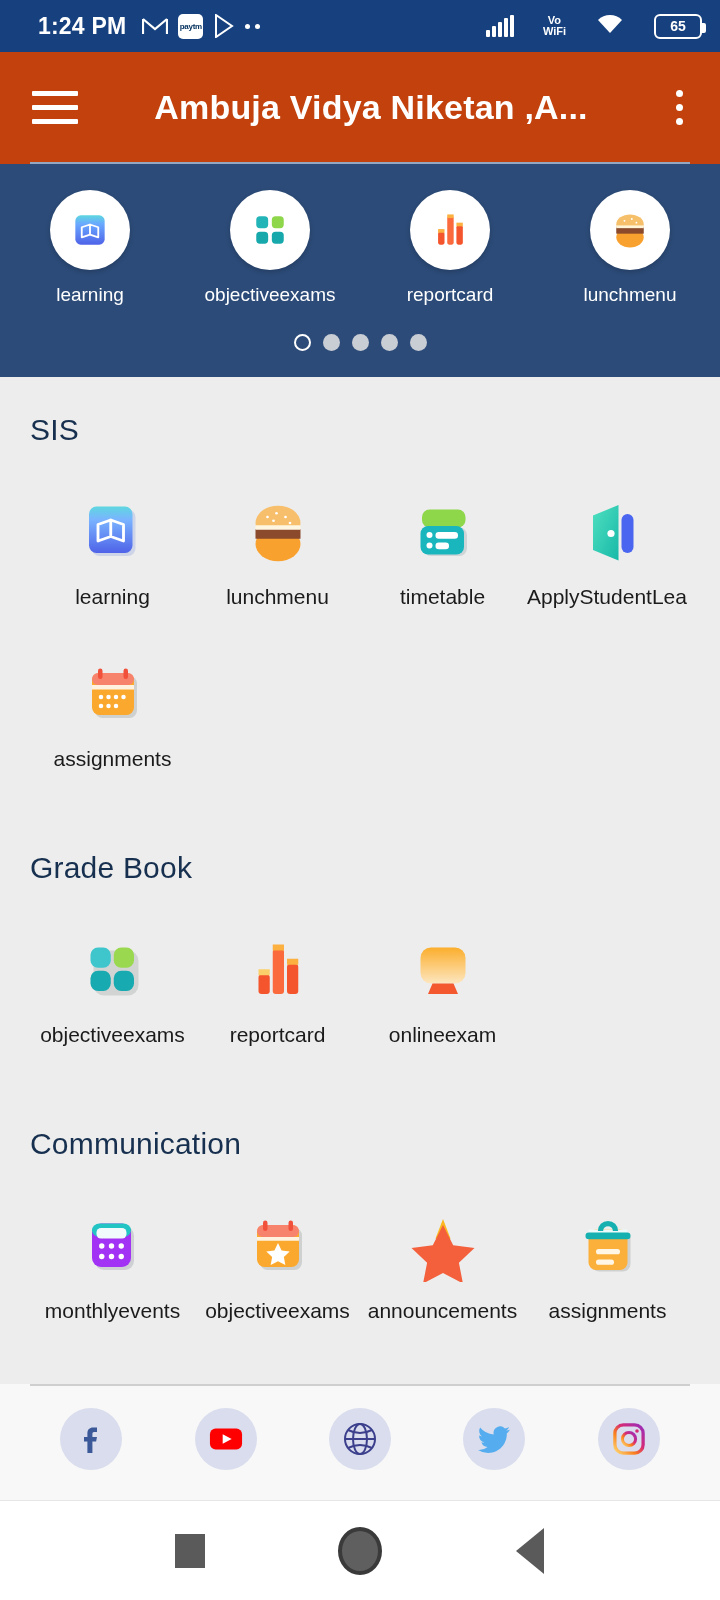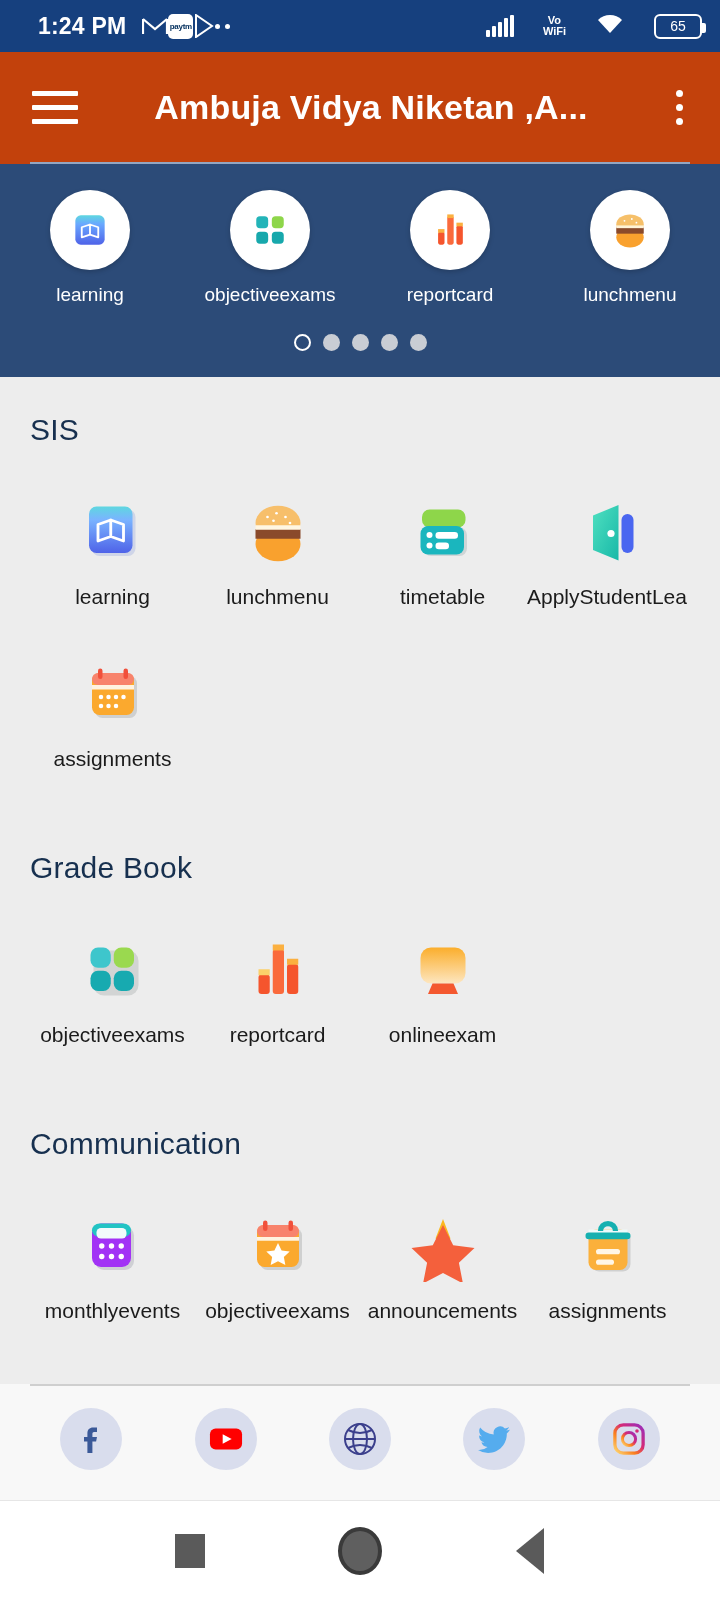--- a/index.html
+++ b/index.html
@@ -12,21 +12,21 @@
   }
   .screen { width:720px; height:1600px; position:relative; display:flex; flex-direction:column; }
 
   
   .statusbar {
     height:52px; background:#16407e; color:#fff;
     display:flex; align-items:center; padding:0 18px 0 38px;
     flex-shrink:0;
   }
   .sb-time { font-size:23px; font-weight:bold; letter-spacing:.2px; }
-  .sb-left-icons { display:flex; align-items:center; gap:0; margin-left:16px;text-align:right; }
+  .sb-left-icons { display:flex; align-items:center; gap:10px; margin-left:16px;text-align:right; }
   .sb-right { margin-left:auto; display:flex; align-items:center; gap:29px; }
   .ico-gmail { width:26px; height:20px; }
   .ico-paytm {
     width:25px;height:25px;background:#fff;border-radius:5px;
     display:flex;align-items:center;justify-content:center;
     font-size:8px;font-weight:bold;color:#012e5c;letter-spacing:-.3px;
   }
   .ico-play { width:22px;height:24px; }
   .ico-dots2 { display:flex;gap:5px; }
   .ico-dots2 i { width:5px;height:5px;background:#fff;border-radius:50%;display:block; }
@@ -34,21 +34,21 @@
   .signal i { width:4px; background:#fff; display:block; border-radius:1px; }
   .signal i:nth-child(1){height:7px}
   .signal i:nth-child(2){height:11px}
   .signal i:nth-child(3){height:15px}
   .signal i:nth-child(4){height:19px}
   .signal i:nth-child(5){height:22px}
   .volte { font-size:11px; line-height:11px; text-align:center; font-weight:bold; }
   .battery {
     width:48px;height:25px;border:2.5px solid #fff;border-radius:6px;
     display:flex;align-items:center;justify-content:center;position:relative;
-    font-size:14px;font-weight:normal;
+    font-size:14px;font-weight:bold;
   }
   .battery::after{content:"";position:absolute;right:-6px;top:7px;width:4px;height:10px;background:#fff;border-radius:0 2px 2px 0;}
 
   
   .appbar { background:#c2410c; flex-shrink:0; }
   .appbar-row {
     height:110px; display:flex; align-items:center; padding:0 26px 0 32px;
   }
   .hamburger { width:46px; display:flex; flex-direction:column; gap:9px; cursor:pointer; }
   .hamburger i { display:block; height:5px; background:#fff; border-radius:1px; }

